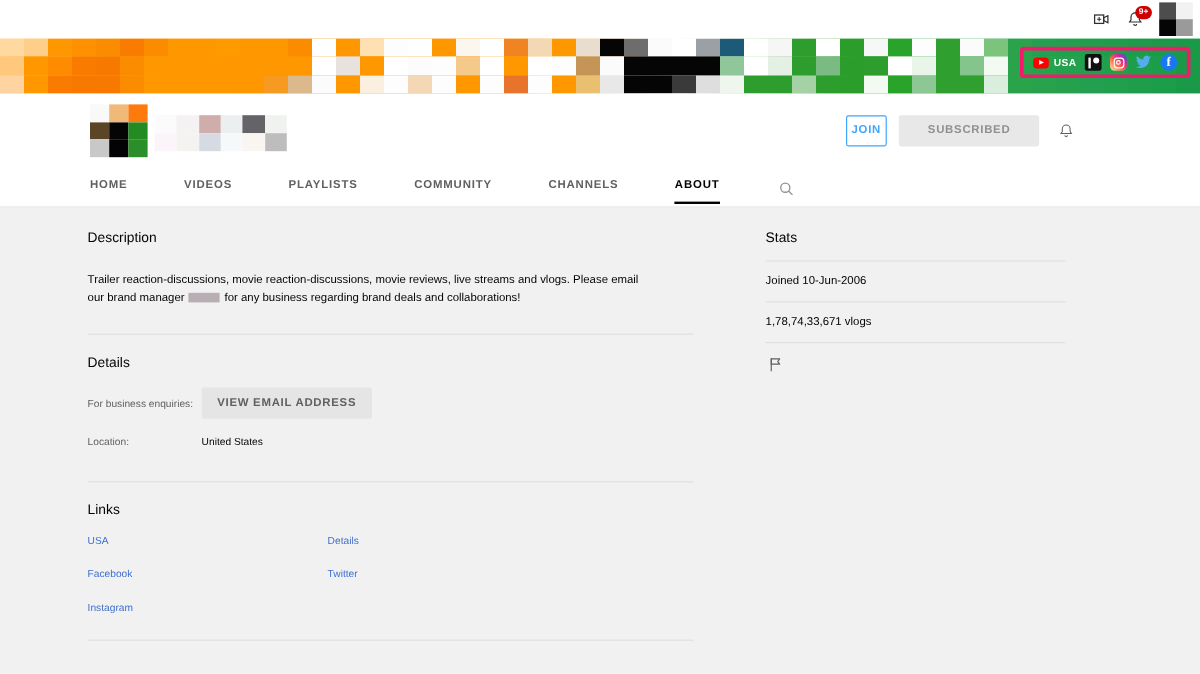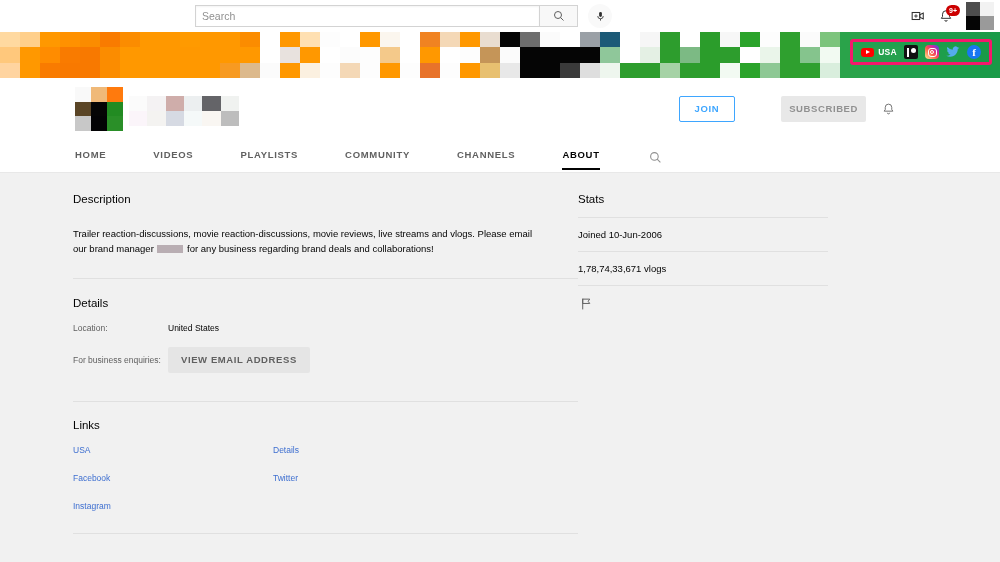--- a/index.html
+++ b/index.html
@@ -245,40 +245,39 @@
     gap: 10px;
     margin-top: -4px;
   }
   .btn-join {
     border: 1px solid #3ea6ff;
     color: #3ea6ff;
     background: transparent;
     font-size: 9.5px;
     font-weight: bold;
     letter-spacing: 0.6px;
-    padding: 7px 15px;
+    padding: 7px 4px;
     border-radius: 2px;
     cursor: pointer;
     font-family: "Liberation Sans", sans-serif;
     line-height: 1;
     text-align: right;
   }
   .btn-subscribed {
     border: none;
     color: #909090;
     background: #e8e8e8;
     font-size: 9.5px;
     font-weight: bold;
     letter-spacing: 0.6px;
-    padding: 8px 8px;
+    padding: 8px 24px;
     border-radius: 2px;
     cursor: pointer;
     font-family: "Liberation Sans", sans-serif;
     line-height: 1;
-    margin-left: 36px;
   }
   .bell-btn {
     width: 24px; height: 24px;
     display:flex; align-items:center; justify-content:center;
     cursor:pointer;
   }
 
   
   .tabs {
     position: absolute;
@@ -329,21 +328,21 @@
     width: 1000px;
     height: 389px;
     background: #f1f1f1;
     z-index: 5;
   }
   .content-grid {
     display: flex;
     padding: 20px 0 0 73px;
   }
   .col-left { width: 505px; }
-  .col-right { width: 250px; }
+  .col-right { width: 250px; margin-left: 60px; }
 
   .sec-title {
     font-size: 11.5px;
     color: #030303;
     margin-bottom: 22px;
     font-weight: normal;
   }
   .desc-text {
     font-size: 9.5px;
     line-height: 1.55;
@@ -442,38 +441,20 @@
     background: #e0e0e0;
     z-index: 6;
   }
 </style>
 </head>
 <body>
 
 <div class="masthead">
   <div class="mh-left"></div>
 
-  <div class="search-wrap">
-    <div class="search-box">
-      <input class="search-input" type="text" placeholder="Search" style="">
-    </div>
-    <div class="search-btn">
-      <svg width="12" height="12" viewBox="0 0 24 24">
-        <circle cx="10" cy="10" r="7" fill="none" stroke="#606060" stroke-width="2"></circle>
-        <line x1="15" y1="15" x2="21" y2="21" stroke="#606060" stroke-width="2"></line>
-      </svg>
-    </div>
-    <div class="mic-btn">
-      <svg width="11" height="13" viewBox="0 0 24 24">
-        <rect x="9" y="2" width="6" height="11" rx="3" fill="#303030"></rect>
-        <path d="M6 11a6 6 0 0 0 12 0" fill="none" stroke="#303030" stroke-width="1.8"></path>
-        <line x1="12" y1="17" x2="12" y2="21" stroke="#303030" stroke-width="1.8"></line>
-      </svg>
-    </div>
-  </div>
 
   <div class="mh-right">
     <div class="mh-icon">
       <svg width="14" height="14" viewBox="0 0 24 24">
         <rect x="2" y="6" width="13" height="12" fill="none" stroke="#303030" stroke-width="1.8"></rect>
         <path d="M15 10l6-3v10l-6-3z" fill="none" stroke="#303030" stroke-width="1.8"></path>
         <line x1="8.5" y1="9" x2="8.5" y2="15" stroke="#303030" stroke-width="1.6"></line>
         <line x1="5.5" y1="12" x2="11.5" y2="12" stroke="#303030" stroke-width="1.6"></line>
       </svg>
     </div>
@@ -732,27 +713,27 @@
         <div class="sec-title">Description</div>
         <p class="desc-text"><span>Trailer reaction-discussions, movie reaction-discussions, movie reviews, live streams and vlogs.  Please email our brand manager </span><span class="redact-inline"></span><span> for any business regarding brand deals and collaborations!</span></p>
       </div>
 
       <div class="divider"></div>
 
       <div style="margin-top:18px;">
         <div class="sec-title" style="margin-bottom:10px;">Details</div>
 
         <div class="details-row">
+          <span class="details-label">For business enquiries:</span>
+          <button class="btn-email">VIEW EMAIL ADDRESS</button>
+        </div>
+
+        <div class="details-row">
           <span class="details-label">Location:</span>
           <span class="details-value">United States</span>
-        </div>
-
-        <div class="details-row">
-          <span class="details-label">For business enquiries:</span>
-          <button class="btn-email">VIEW EMAIL ADDRESS</button>
         </div>
       </div>
 
       <div class="divider" style="margin-top:28px;"></div>
 
       <div style="margin-top:17px;">
         <div class="sec-title" style="margin-bottom:10px;">Links</div>
         <div class="links-grid">
           <div class="links-col">
             <a class="link-item">USA</a>

